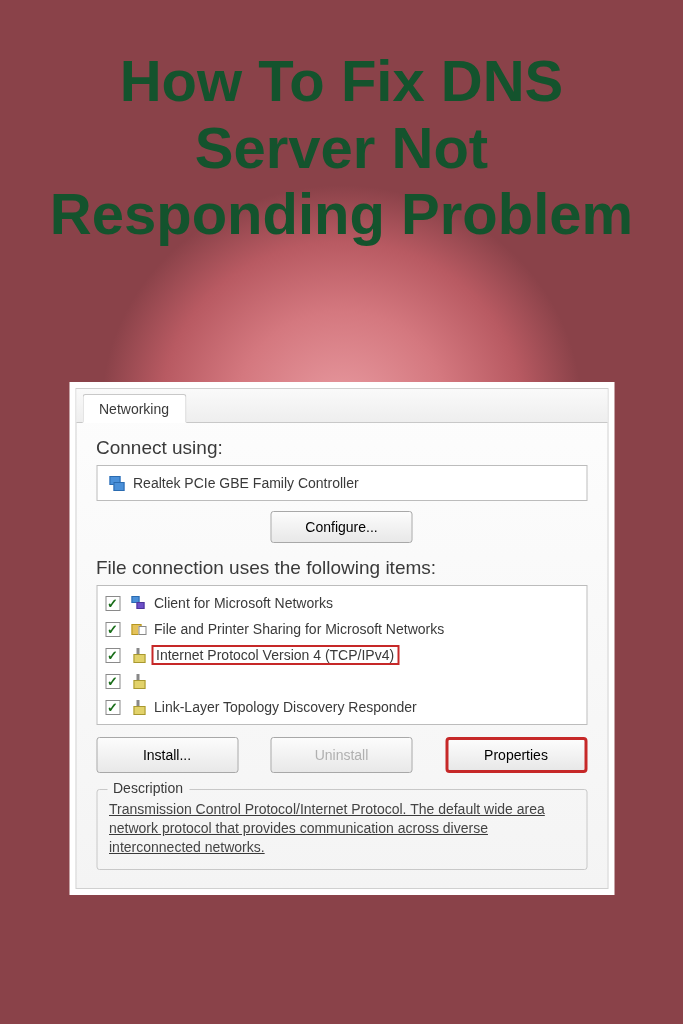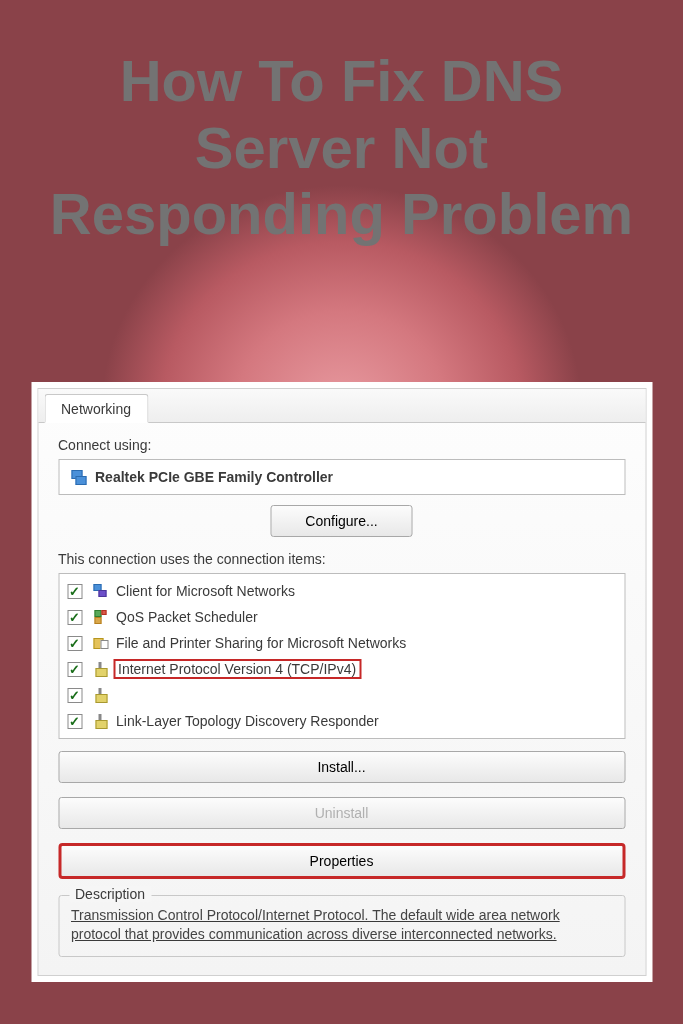--- a/index.html
+++ b/index.html
@@ -19,33 +19,33 @@
         radial-gradient(ellipse 220px 200px at 85% 75%, #d8868d 0%, #c16a72 40%, #9a4d55 70%),
         radial-gradient(ellipse 180px 160px at 20% 15%, #c9727a 0%, #a8565f 60%),
         radial-gradient(ellipse 180px 160px at 80% 15%, #c9727a 0%, #a8565f 60%),
         linear-gradient(#b8636b, #a8565f);
     }
     .title {
       position: absolute;
       top: 48px;
       width: 100%;
       text-align: center;
-      color: #737373;
+      color: #14532d;
       font-weight: 800;
       font-size: 58px;
       line-height: 1.15;
       padding: 0 40px;
       font-family: "Arial Black", "Segoe UI", sans-serif;
     }
     .dialog-wrap {
       position: absolute;
       top: 382px;
       left: 50%;
       transform: translateX(-50%);
-      width: 621px;
+      width: 545px;
       background: #fff;
       padding: 6px;
     }
     .dialog {
       width: 100%;
       background: linear-gradient(#fdfdfd, #f4f4f4);
       border: 1px solid #d0d0d0;
       font-size: 14px;
       color: #3a3a3a;
       position: relative;
@@ -62,25 +62,25 @@
       background: #fff;
       border: 1px solid #c8c8c8;
       border-bottom: 1px solid #fff;
       padding: 6px 16px 5px;
       font-size: 14px;
       position: relative;
       top: 1px;
       border-radius: 3px 3px 0 0;
     }
     .panel { padding: 14px 20px 18px; }
-    .label { margin-bottom: 6px; font-size: 14px; }
+    .label { margin-bottom: 6px; font-size: 19px; }
     .adapter-row {
       display: flex; align-items: center; gap: 8px;
       border: 1px solid #bcbcbc; background: #fff;
-      padding: 8px 10px; margin-bottom: 10px; font-weight: bold;
+      padding: 8px 10px; margin-bottom: 10px;
     }
     .net-icon {
       width: 18px; height: 18px; position: relative;
     }
     .net-icon::before {
       content: ""; position: absolute; left: 2px; top: 2px;
       width: 9px; height: 7px; background: #4a90d9; border: 1px solid #2a6bb0;
     }
     .net-icon::after {
       content: ""; position: absolute; left: 6px; top: 8px;
@@ -120,21 +120,21 @@
     .ic-client::before { content:""; position:absolute; left:3px; top:2px; width:6px; height:5px; background:#4a90d9; border:1px solid #2a6bb0; }
     .ic-client::after { content:""; position:absolute; left:8px; top:8px; width:6px; height:5px; background:#6d4fc9; border:1px solid #4b3599; }
     .ic-qos::before { content:""; position:absolute; left:4px; top:2px; width:5px; height:5px; background:#58a858; border:1px solid #2f7d2f; }
     .ic-qos::after { content:""; position:absolute; left:4px; top:9px; width:5px; height:5px; background:#d9a74a; border:1px solid #b57f1f; }
     .ic-qos .q2 { position:absolute; left:11px; top:2px; width:5px; height:5px; background:#d9584a; border:1px solid #b5301f; }
     .ic-fileshare::before { content:""; position:absolute; left:3px; top:4px; width:8px; height:9px; background:#e4c25a; border:1px solid #b5951f; }
     .ic-fileshare::after { content:""; position:absolute; left:10px; top:6px; width:6px; height:7px; background:#fff; border:1px solid #888; }
     .ic-proto { display:flex; align-items:center; justify-content:center; }
     .ic-proto::before { content:""; position:absolute; left:5px; top:8px; width:10px; height:7px; background:#e2d26a; border:1px solid #a89830; }
     .ic-proto::after { content:""; position:absolute; left:8px; top:2px; width:3px; height:6px; background:#888; }
-    .btn-row-3 { display:flex; justify-content: space-between; gap: 14px; margin-bottom: 16px; flex-direction: column; }
+    .btn-row-3 { display:flex; justify-content: space-between; gap: 14px; margin-bottom: 16px; }
     .btn-row-3 .btn-highlight { border: 3px solid #c62828; border-radius: 4px; }
     .group {
       border: 1px solid #c8c8c8; border-radius: 3px;
       padding: 10px 12px 12px; position: relative; margin-top: 6px; text-decoration: underline;
     }
     .group-title {
       position: absolute; top: -10px; left: 10px;
       background: #f6f6f6; padding: 0 6px; font-size: 14px;
     }
     .desc-text { font-size: 14px; line-height: 1.35; color:#444; }
@@ -156,34 +156,27 @@
       <div class="label">Connect using:</div>
       <div class="adapter-row">
         <span class="net-icon"></span>
         <span>Realtek PCIe GBE Family Controller</span>
       </div>
 
       <div class="btn-row-right">
         <button class="btn-wide">Configure...</button>
       </div>
 
-      <div class="label">This connection uses the connection items:</div>
+      <div class="label">File connection uses the following items:</div>
 
       <div class="items-list">
         <div class="item">
           <span class="cb"></span>
           <span class="item-icon ic-client"></span>
           <span class="item-text">Client for Microsoft Networks</span>
-        </div>
-        <div class="item">
-          <span class="cb"></span>
-          <span class="item-icon ic-qos">
-              <span class="q2"></span>
-            </span>
-          <span class="item-text">QoS Packet Scheduler</span>
         </div>
         <div class="item">
           <span class="cb"></span>
           <span class="item-icon ic-fileshare"></span>
           <span class="item-text">File and Printer Sharing for Microsoft Networks</span>
         </div>
         <div class="item highlight">
           <span class="cb"></span>
           <span class="item-icon ic-proto"></span>
           <span class="item-text">Internet Protocol Version 4 (TCP/IPv4)</span>

